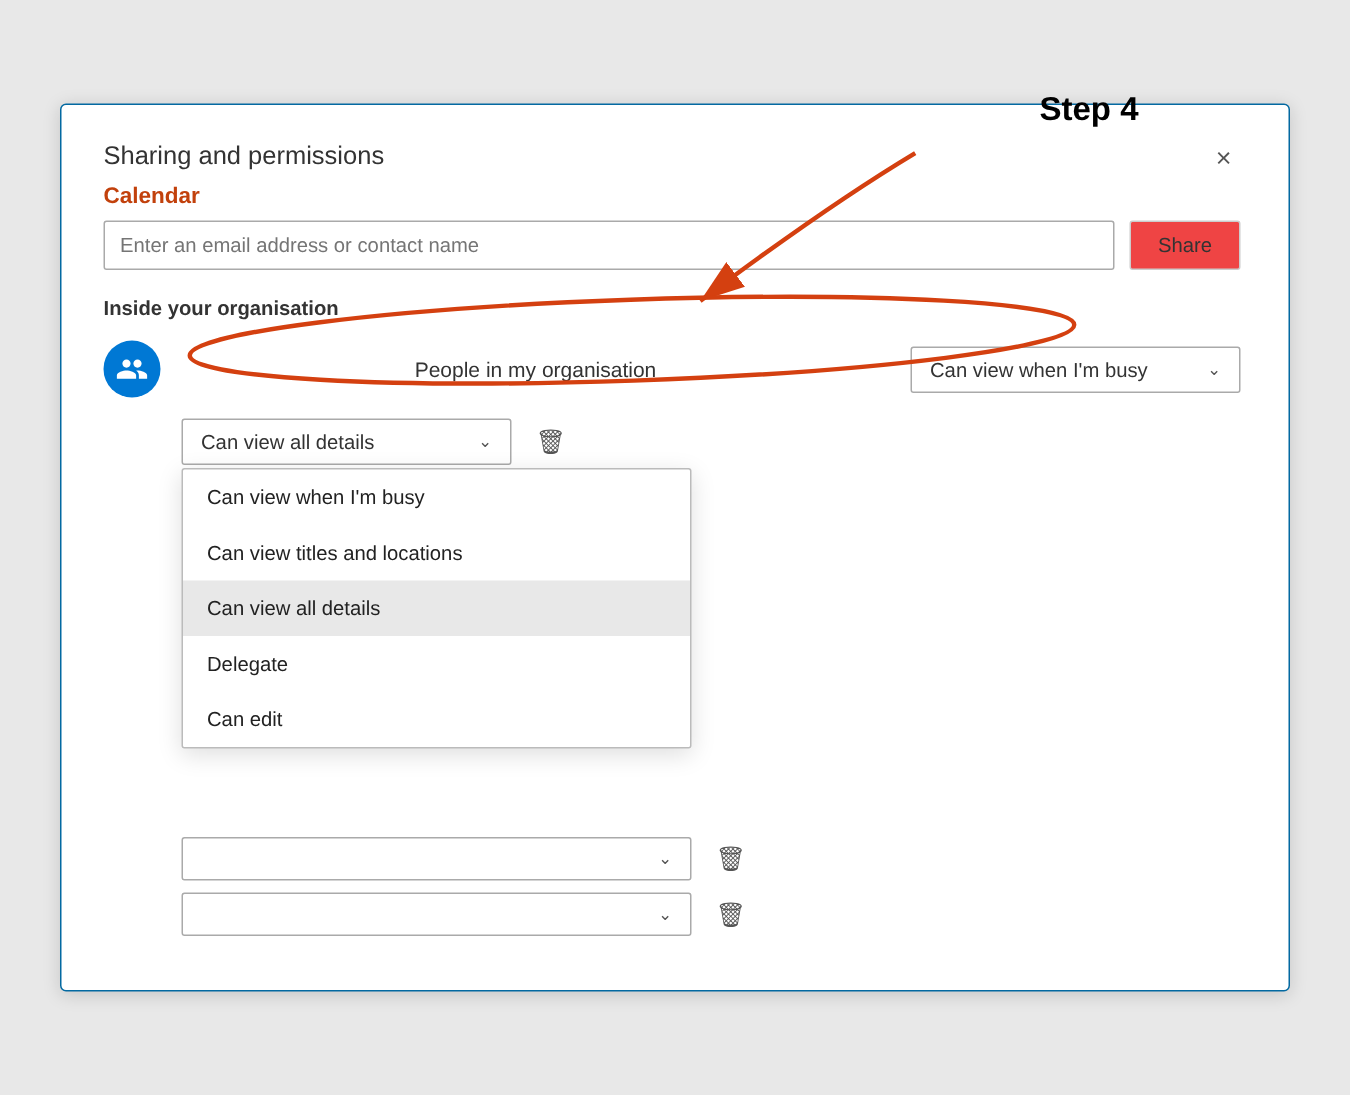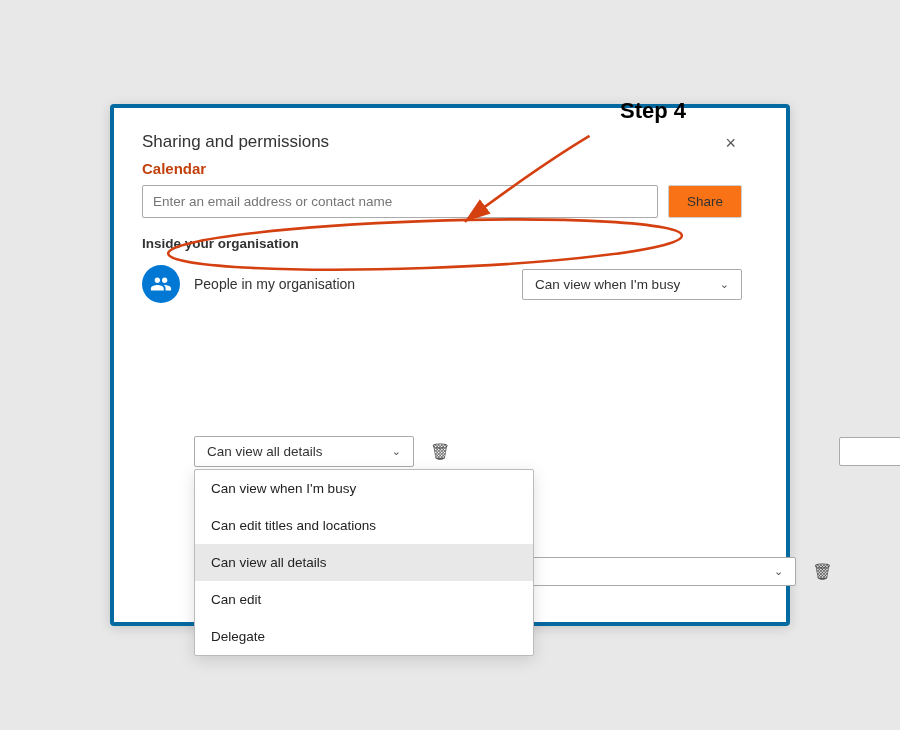--- a/index.html
+++ b/index.html
@@ -9,24 +9,24 @@
       align-items: center;
       justify-content: center;
       width: 900px;
       height: 730px;
       font-family: 'Segoe UI', Arial, sans-serif;
       font-size: 14px;
       color: #333;
     }
     .dialog {
       background: #fff;
-      border: 4px solid #0369a1;
+      border: 1px solid #0369a1;
       border-radius: 4px;
-      width: 680px;
-      padding: 24px 44px 28px 28px;
+      width: 820px;
+      padding: 24px 32px 28px 28px;
       position: relative;
       box-shadow: 0 2px 12px rgba(0,0,0,0.15);
     }
     .dialog-header {
       display: flex;
       justify-content: space-between;
       align-items: flex-start;
       margin-bottom: 6px;
     }
     .dialog-title {
@@ -64,21 +64,21 @@
     .email-input {
       flex: 1;
       border: 1px solid #aaa;
       border-radius: 2px;
       padding: 8px 10px;
       font-size: 13.5px;
       color: #a21caf;
       outline: none;
     }
     .share-btn {
-      background: #f97316;
+      background: #ef4444;
       border: 1px solid #ccc;
       border-radius: 2px;
       padding: 8px 18px;
       font-size: 13.5px;
       cursor: pointer;
       color: #333;
     }
     .section-label {
       font-weight: 700;
       font-size: 13.5px;
@@ -97,41 +97,42 @@
       background: #0078d4;
       display: flex;
       align-items: center;
       justify-content: center;
       flex-shrink: 0;
     }
     .org-icon svg { fill: #fff; }
     .org-label {
       font-size: 14px;
       flex: 1;
+      text-align: center;
     }
     .dropdown-select {
       border: 1px solid #aaa;
       border-radius: 2px;
       padding: 7px 12px;
       font-size: 13.5px;
       display: flex;
       align-items: center;
       justify-content: space-between;
       cursor: pointer;
       background: #fff;
       min-width: 220px;
     }
     .dropdown-select .chevron {
       font-size: 11px;
       margin-left: 12px;
       color: #555;
     }
     .permission-rows {
       display: flex;
-      flex-direction: row;
+      flex-direction: column;
       gap: 0;
       margin-left: 52px;
       position: relative;
     }
     .permission-row {
       display: flex;
       align-items: center;
       gap: 10px;
       margin-bottom: 8px;
     }
@@ -240,24 +241,24 @@
 
     <div class="permission-row">
       <div class="dropdown-open-container">
         <div class="dropdown-select">
           <span>Can view all details</span>
           <span class="chevron">⌄</span>
         </div>
 
         <div class="dropdown-menu">
           <div class="dropdown-menu-item">Can view when I'm busy</div>
-          <div class="dropdown-menu-item">Can edit titles and locations</div>
+          <div class="dropdown-menu-item">Can view titles and locations</div>
           <div class="dropdown-menu-item selected">Can view all details</div>
+          <div class="dropdown-menu-item">Delegate</div>
           <div class="dropdown-menu-item">Can edit</div>
-          <div class="dropdown-menu-item">Delegate</div>
         </div>
       </div>
       <button class="trash-btn">🗑</button>
     </div>
 
     <div class="permission-row" style="margin-top: 240px;">
       <div class="dropdown-select" style="min-width:340px;">
         <span></span>
         <span class="chevron">⌄</span>
       </div>

